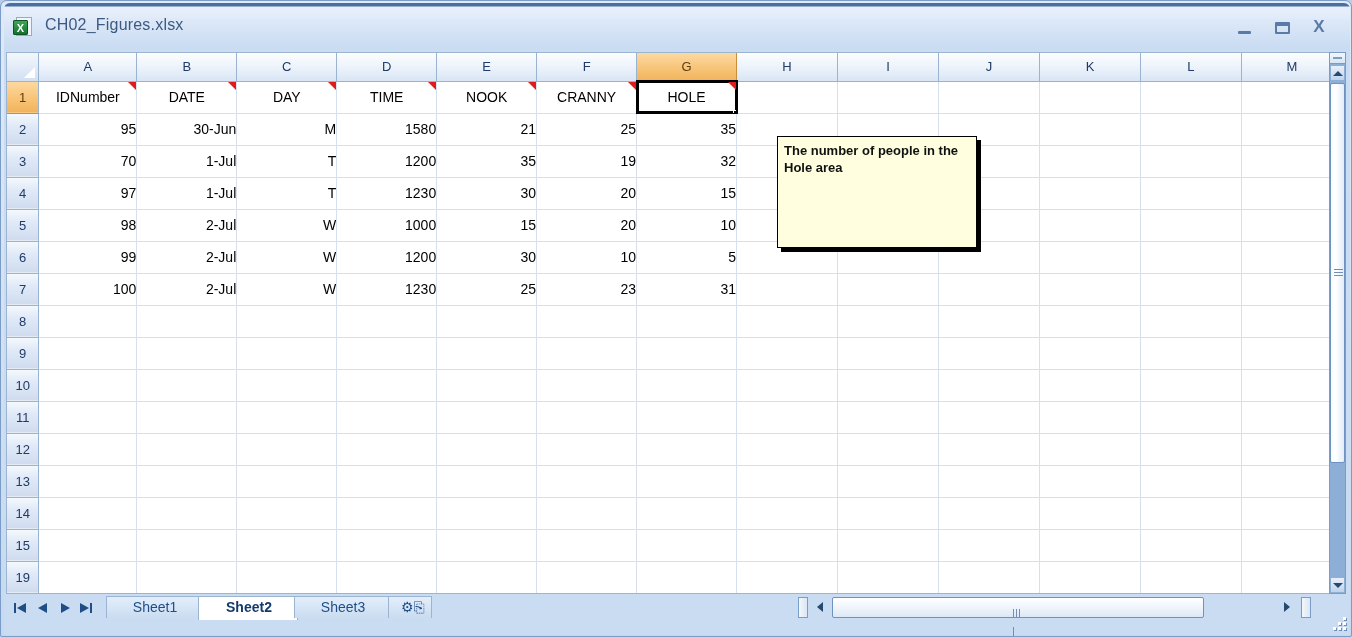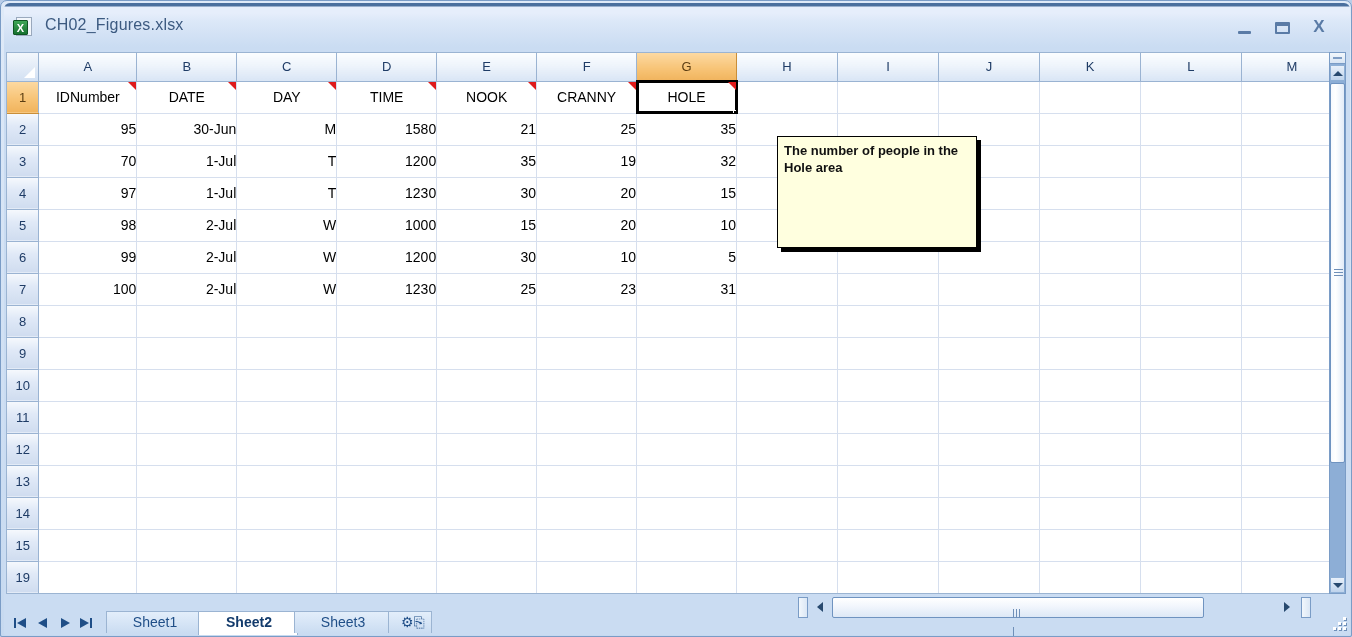--- a/index.html
+++ b/index.html
@@ -200,21 +200,21 @@
     width: 9px; height: 9px;
   }
   #v-thumb .grip span { display:block; height:1px; background:#6f8fb8; margin-bottom:2px; }
 
   
   #bottom {
     position: absolute; left: 5px; bottom: 4px;
     width: 1342px; height: 38px;
   }
   #tabstrip {
-    position: absolute; left: 0; top: 17px;
+    position: absolute; left: 0; top: 2px;
     width: 790px; height: 24px;
   }
   .navbtn {
     position: absolute; top: 3px; width: 17px; height: 18px;
     color: #1f4e87;
   }
   .navbtn svg { display:block; margin: 4px auto 0; }
   #nav-first { left: 6px; }
   #nav-prev  { left: 28px; }
   #nav-next  { left: 50px; }

